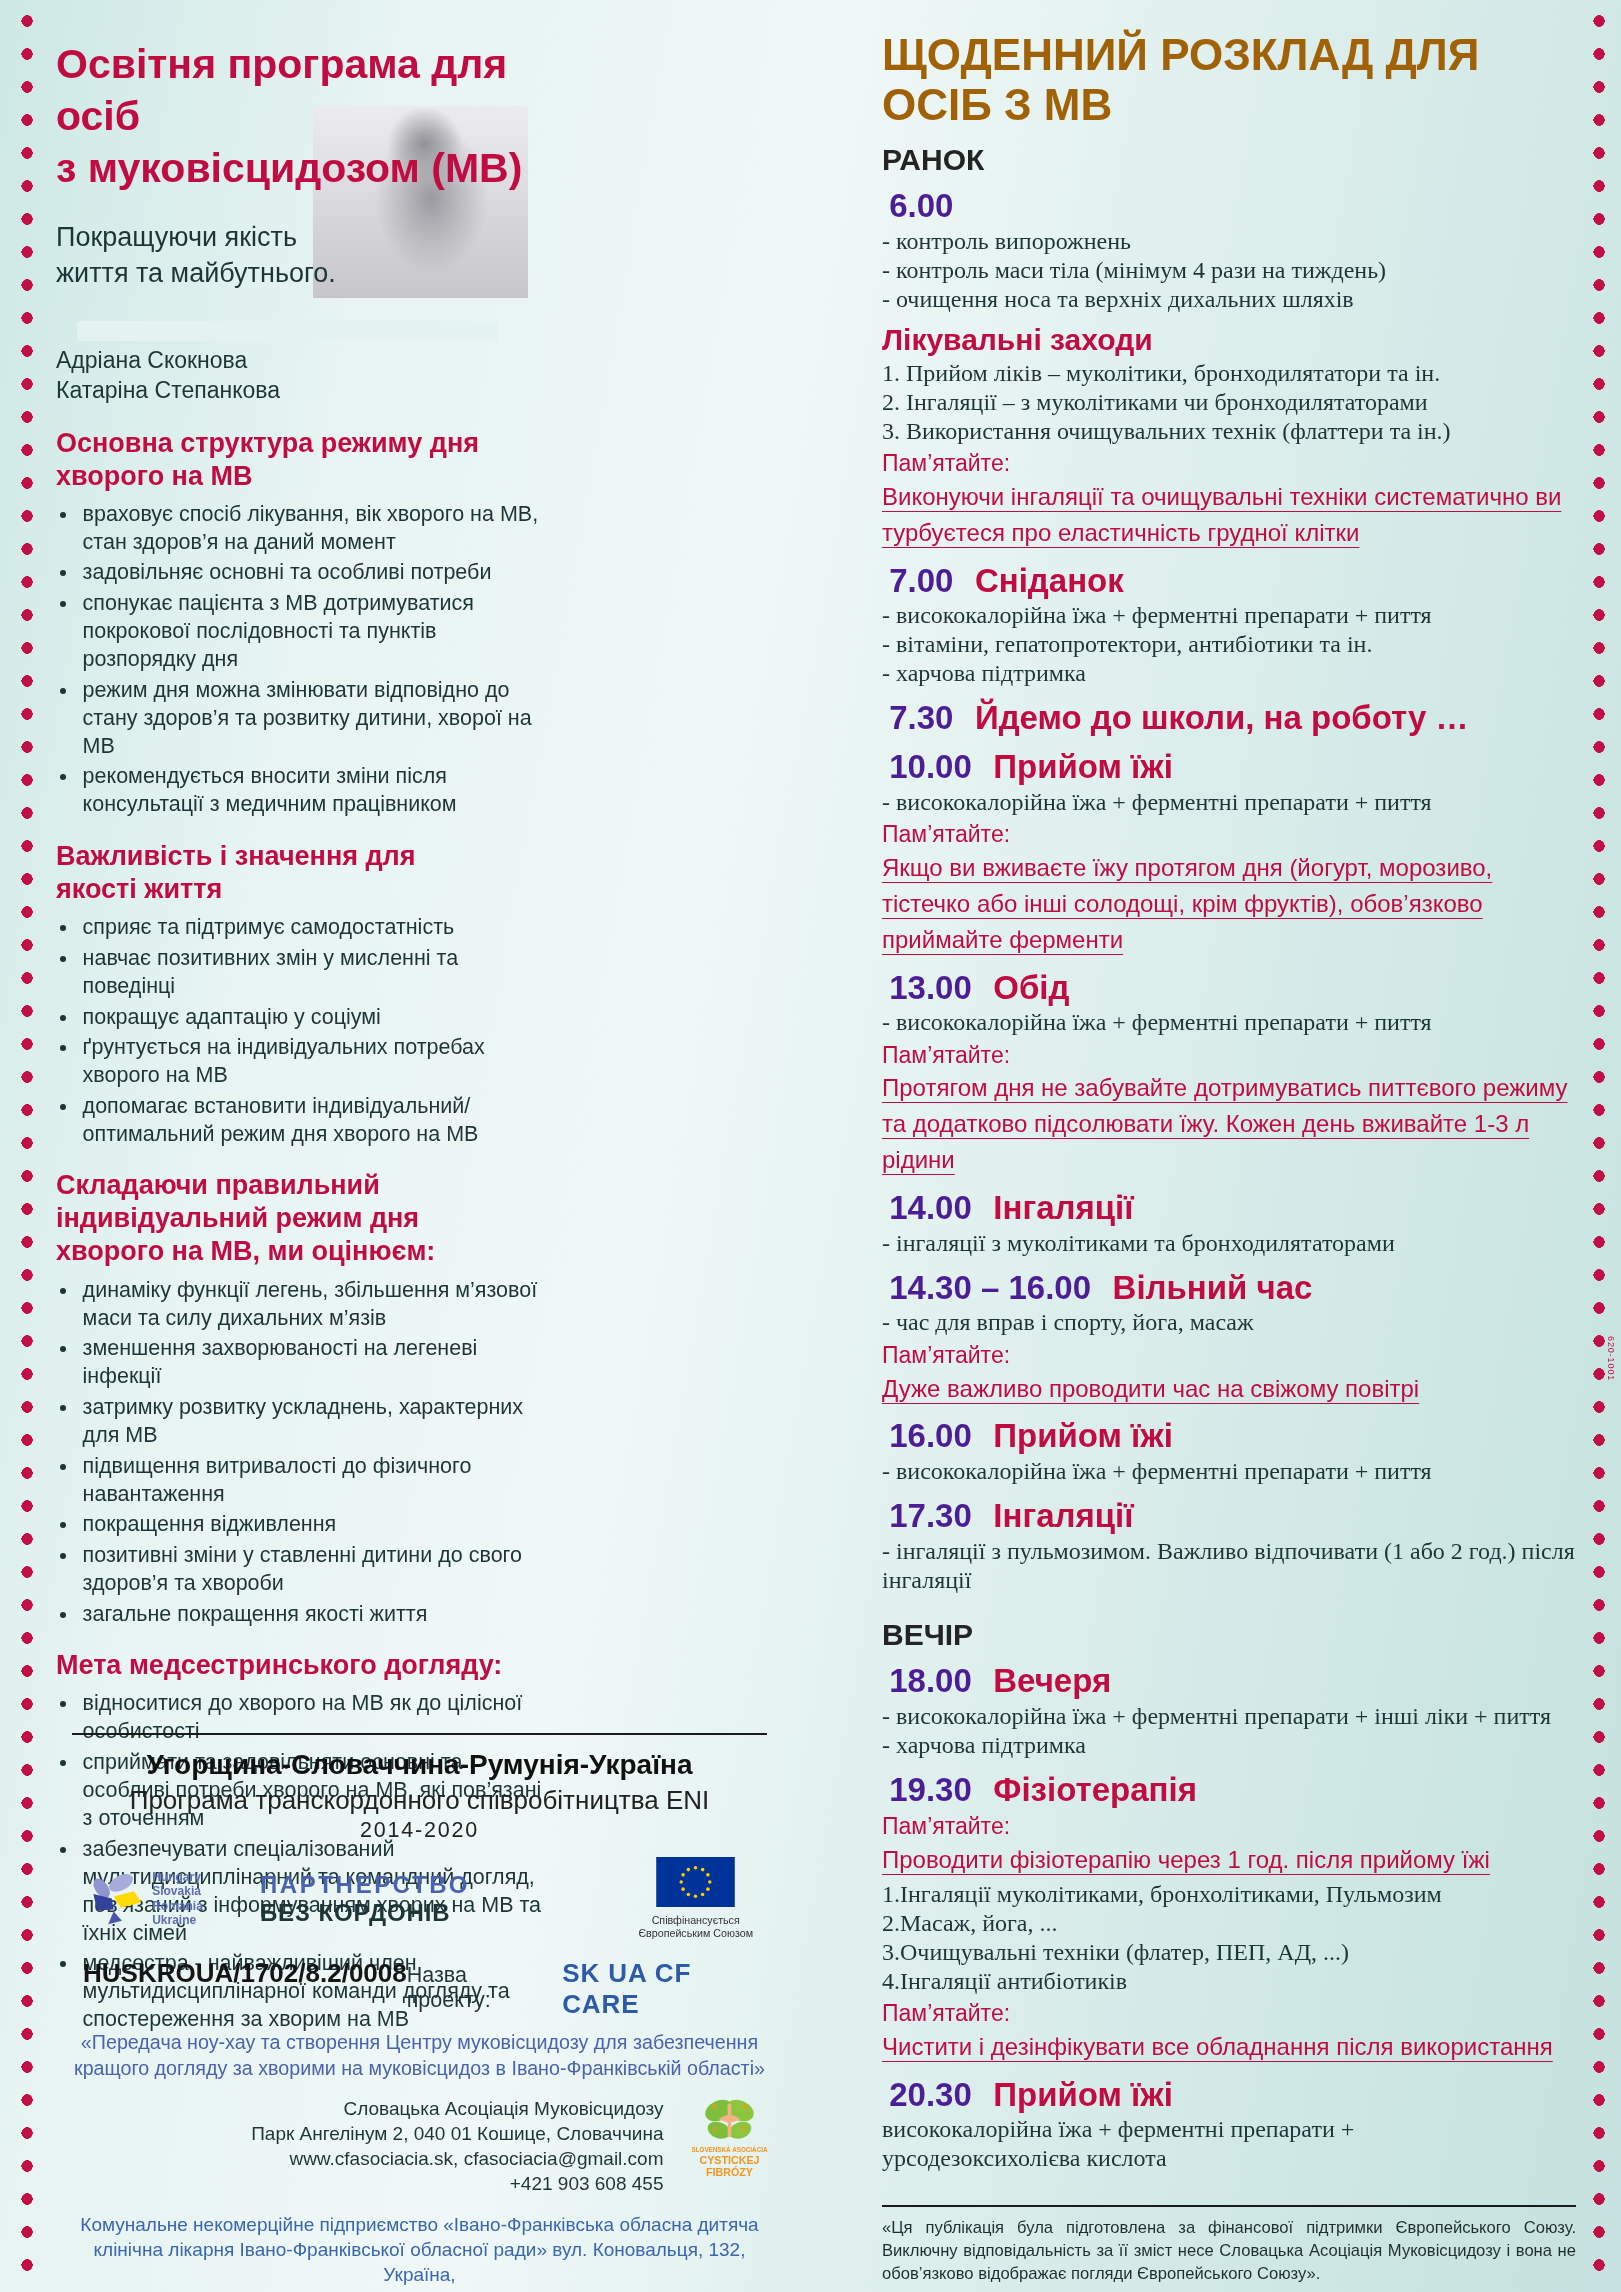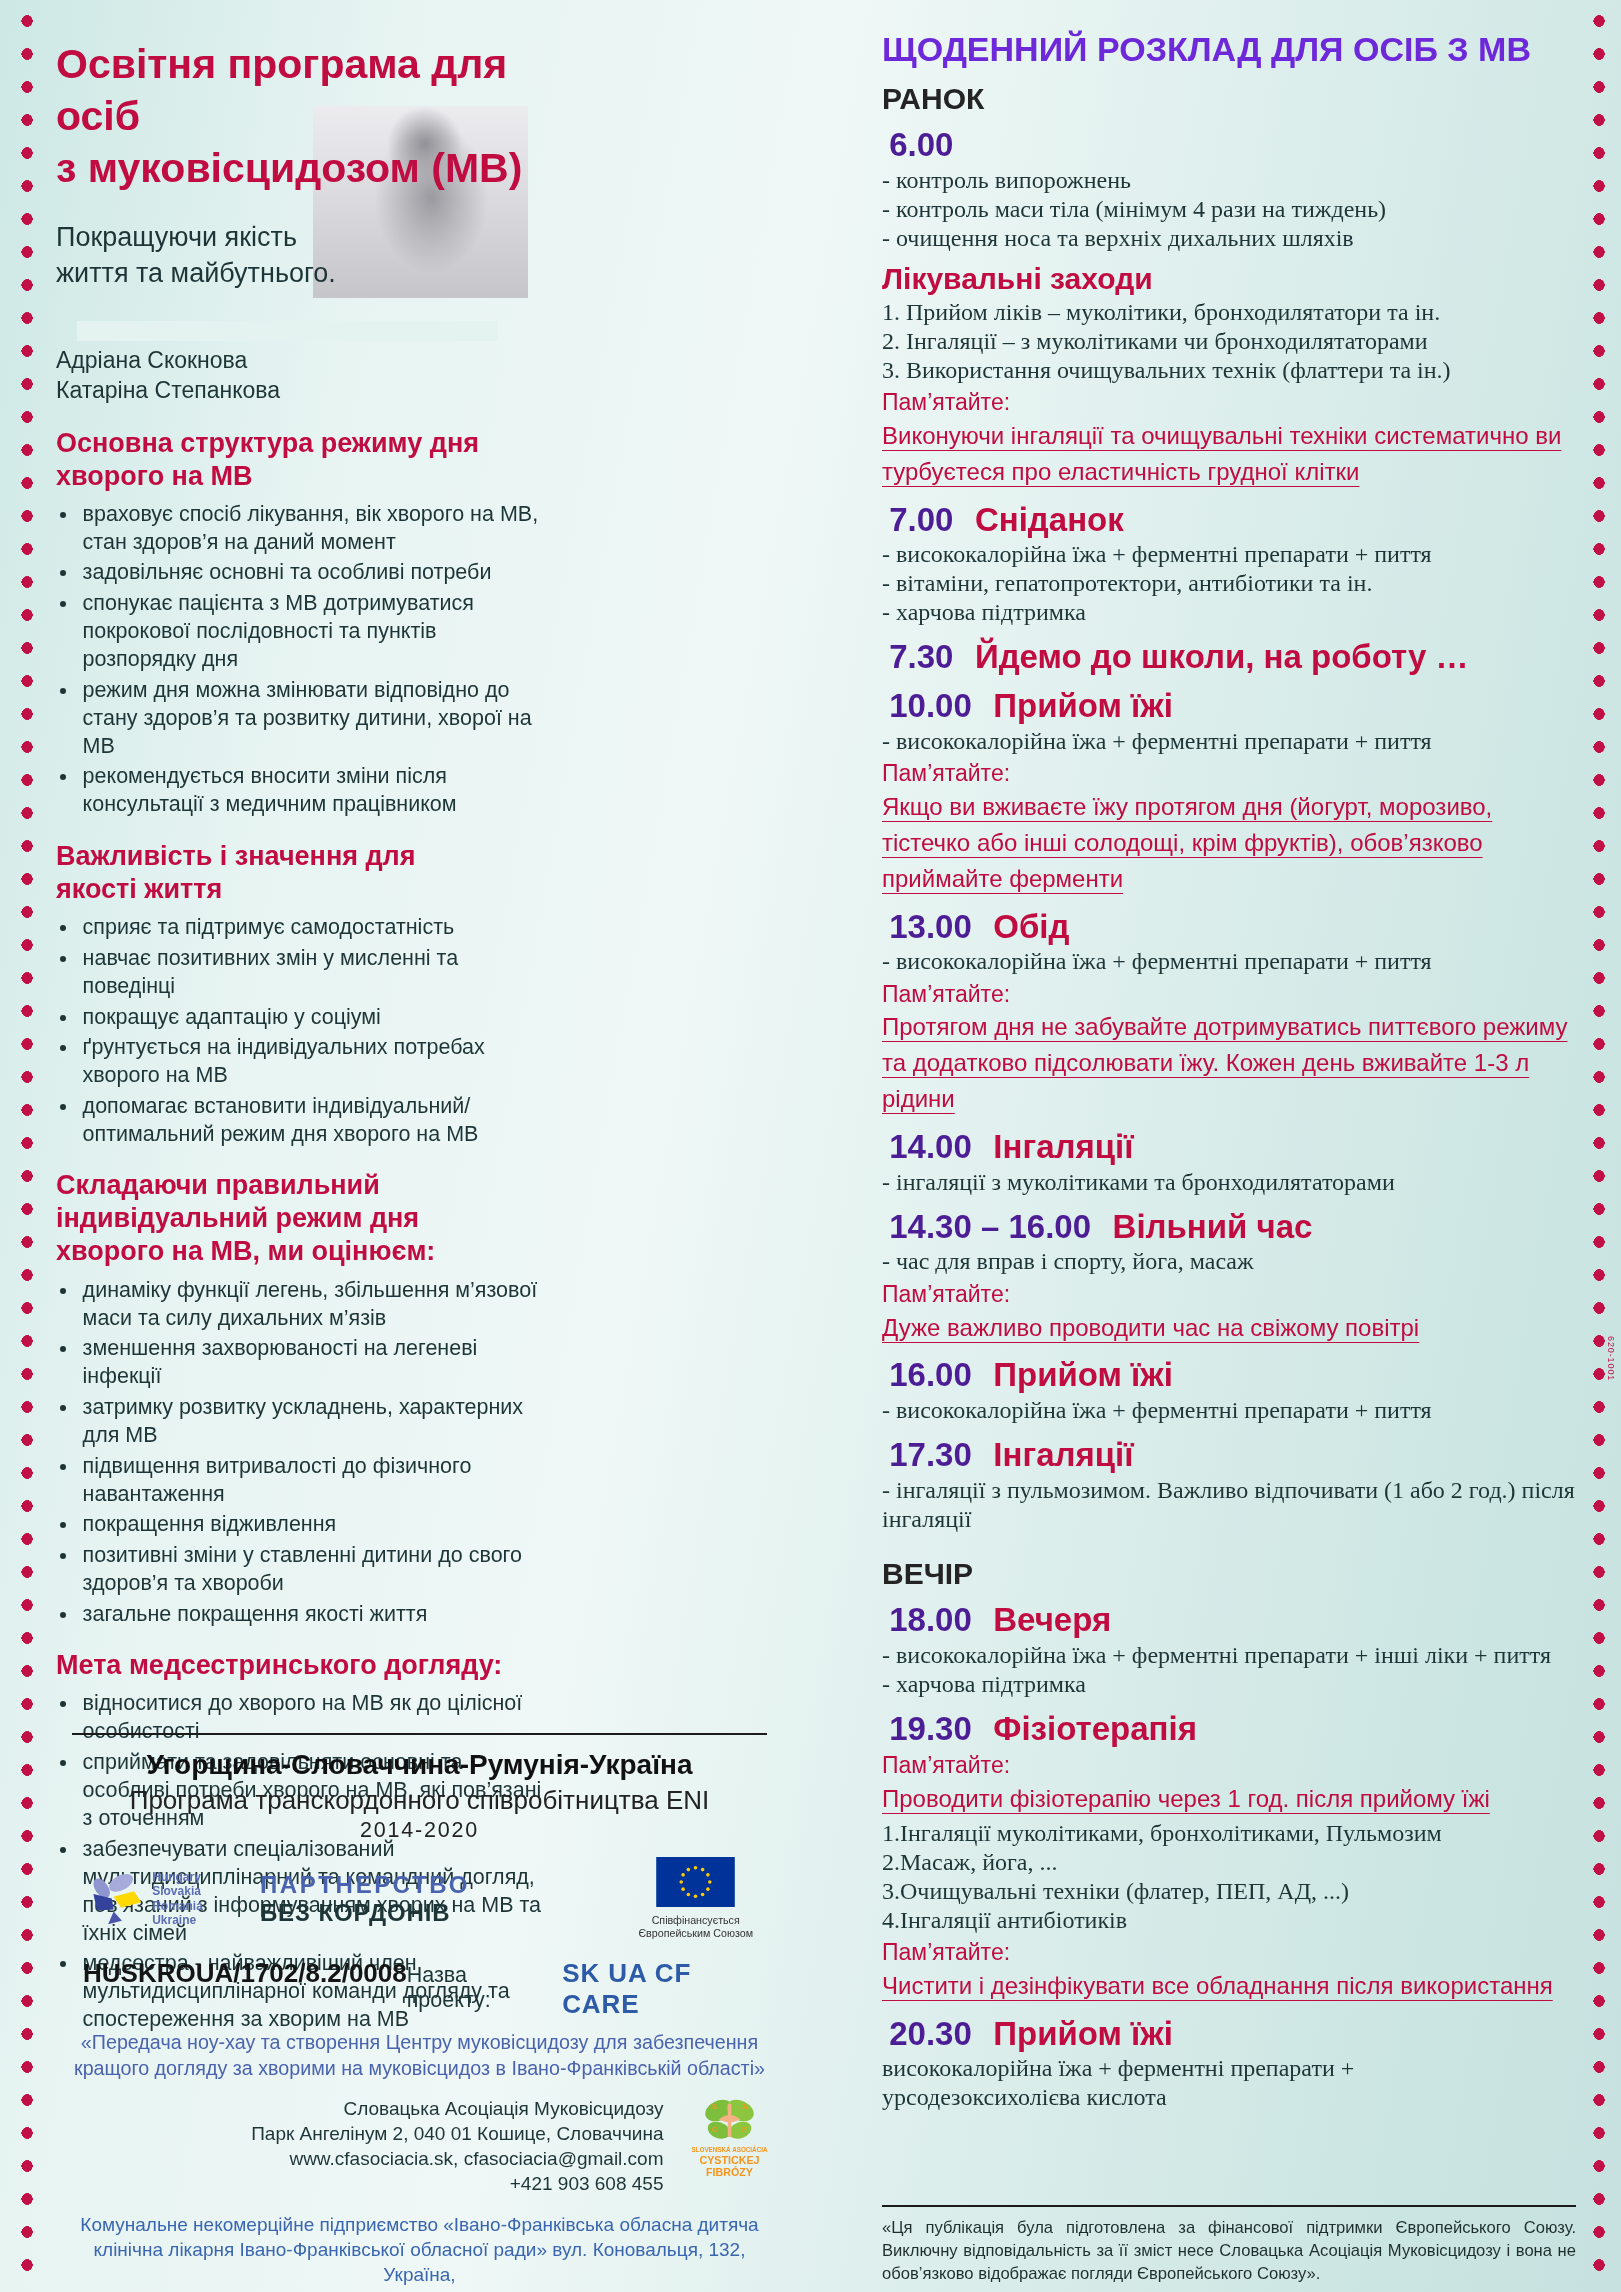--- a/index.html
+++ b/index.html
@@ -49,21 +49,21 @@
   .f-desc{font-size:19.7px;line-height:26px;color:#4a63ae;text-align:center;margin-top:9px;white-space:pre-line;}
   .f-assoc{display:flex;margin-top:14.3px;align-items:flex-start;}
   .assoc-text{margin-left:auto;text-align:right;font-size:19px;line-height:25px;white-space:pre-line;}
   .cf-block{width:107px;margin-left:12.5px;text-align:center;}
   .cf-cap1{font-size:6.3px;color:#f7941d;font-weight:bold;line-height:8px;}
   .cf-cap2{font-size:10.7px;color:#f7941d;font-weight:bold;line-height:12.5px;}
   .f-hosp{font-size:19px;line-height:25px;color:#3a66b0;text-align:center;margin-top:16px;white-space:pre-line;}
 
   
   .col-right{position:absolute;left:882px;top:30px;width:700px;color:#1e3537;}
-  .r-title{font-size:34px;font-weight:bold;color:#6d28d9;margin:0 0 12.5px;}
+  .r-title{font-size:44px;font-weight:bold;color:#a16207;margin:0 0 12.5px;}
   .part{font-size:30px;font-weight:bold;color:#242424;margin:7.2px 0 0;}
   .part.evening{margin-top:23px;}
   .t-row{margin:10.7px 0 1.8px;}
   .t-time{font-size:33px;font-weight:bold;color:#4c1d95;padding-left:7.2px;}
   .t-label{font-size:33px;font-weight:bold;color:#c10c42;margin-left:21.5px;}
   .sec-h{font-size:30px;font-weight:bold;color:#c10c42;margin:9px 0 1.8px;}
   .item{font-size:24px;line-height:29px;font-family:Liberation Serif, serif;}
   .item.pre{white-space:pre-line;}
   .rem{font-size:23px;color:#c10c42;margin-top:3.6px;line-height:29.6px;}
   .note{font-size:24px;color:#c10c42;line-height:36px;text-decoration:underline;

